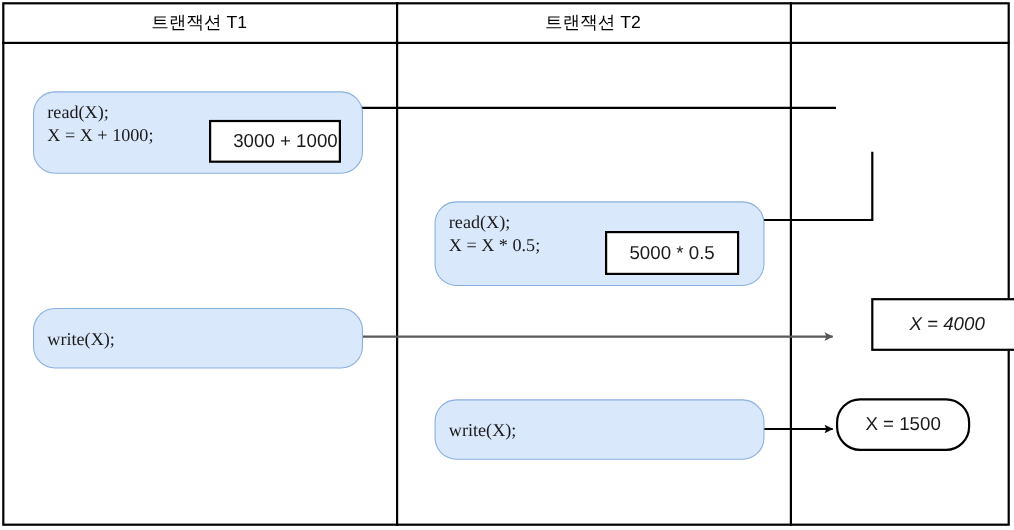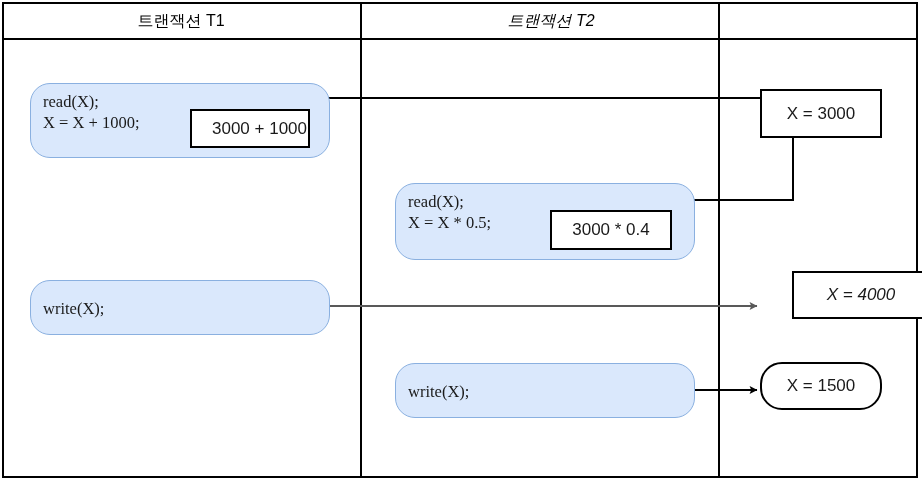--- a/index.html
+++ b/index.html
@@ -121,21 +121,21 @@
 <body>
 
 <div id="canvas">
 
   <div class="table-frame"></div>
   <div class="header-divider" style="left:2px; top:38px; width:916px;"></div>
   <div class="col-divider" style="left:360px; top:2px; height:476px;"></div>
   <div class="col-divider" style="left:718px; top:2px; height:476px;"></div>
 
   <div class="col-header" style="left:2px; width:358px;">트랜잭션 T1</div>
-  <div class="col-header" style="left:372px; width:358px;font-style:italic;">트랜잭션 T2</div>
+  <div class="col-header" style="left:360px; width:358px;">트랜잭션 T2</div>
 
   <svg id="connectors" viewBox="0 0 922 482">
     <defs>
       <marker id="arrow-left-dark" markerWidth="9" markerHeight="9" refX="8" refY="4.5" orient="auto" markerUnits="userSpaceOnUse">
         <path d="M8,0.6 L0.6,4.5 L8,8.4 L6.4,4.5 Z" fill="#000000"></path>
       </marker>
       <marker id="arrow-right-dark" markerWidth="9" markerHeight="9" refX="8" refY="4.5" orient="auto" markerUnits="userSpaceOnUse">
         <path d="M0.6,0.6 L8.4,4.5 L0.6,8.4 L2.2,4.5 Z" fill="#000000"></path>
       </marker>
       <marker id="arrow-right-gray" markerWidth="9" markerHeight="9" refX="8" refY="4.5" orient="auto" markerUnits="userSpaceOnUse">
@@ -159,23 +159,22 @@
   <div class="calc-box" style="left:190px; top:109px; width:120px; height:39px;padding-left:19px;">3000 + 1000</div>
 
   <div class="op-box" style="left:30px; top:280px; width:300px; height:55px;">
     <div class="op-code single">write(X);</div>
   </div>
 
   <div class="op-box" style="left:395px; top:183px; width:300px; height:77px;">
     <div class="op-code">read(X);
 X = X * 0.5;</div>
   </div>
-  <div class="calc-box" style="left:550px; top:210px; width:122px; height:40px;">3000 * 0.4</div>
+  <div class="calc-box" style="left:550px; top:210px; width:122px; height:40px;">5000 * 0.5</div>
 
   <div class="op-box" style="left:395px; top:363px; width:300px; height:55px;">
     <div class="op-code single">write(X);</div>
   </div>
 
-  <div class="db-box" style="left:760px; top:89px; width:122px; height:49px;">X = 3000</div>
   <div class="db-box" style="left:792px; top:271px; width:138px; height:48px;font-style:italic;">X = 4000</div>
   <div class="db-box" style="left:760px; top:362px; width:122px; height:48px;border-radius:22px;">X = 1500</div>
 
 </div>
 
 </body></html>

